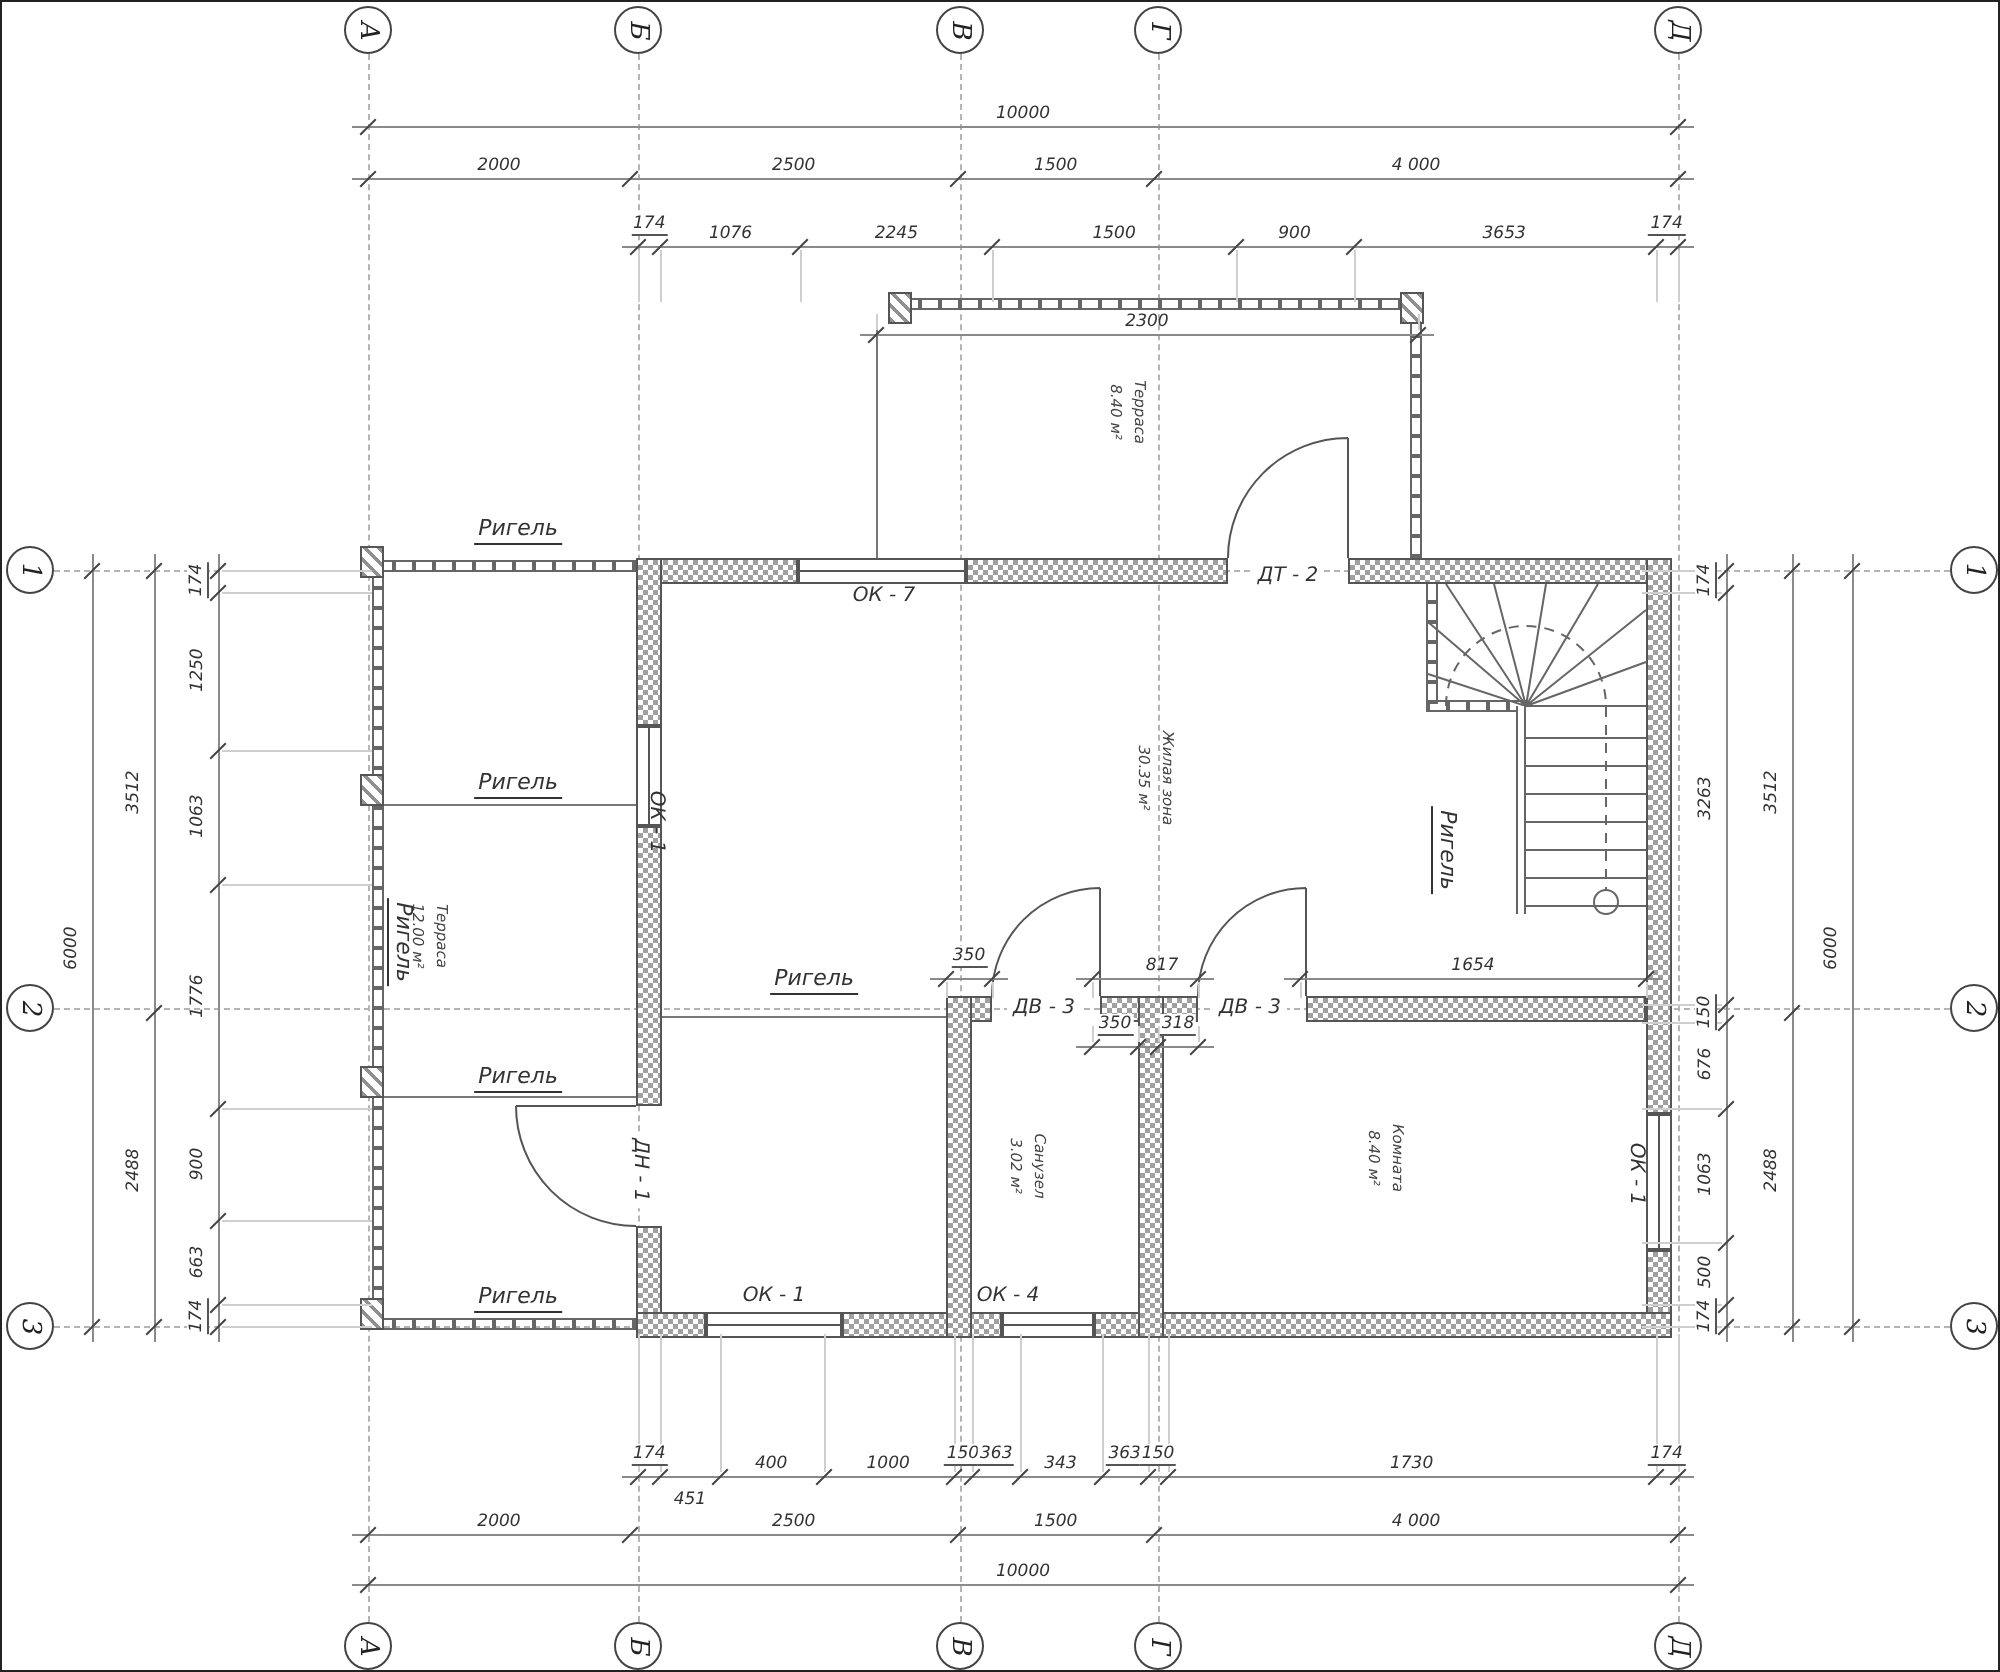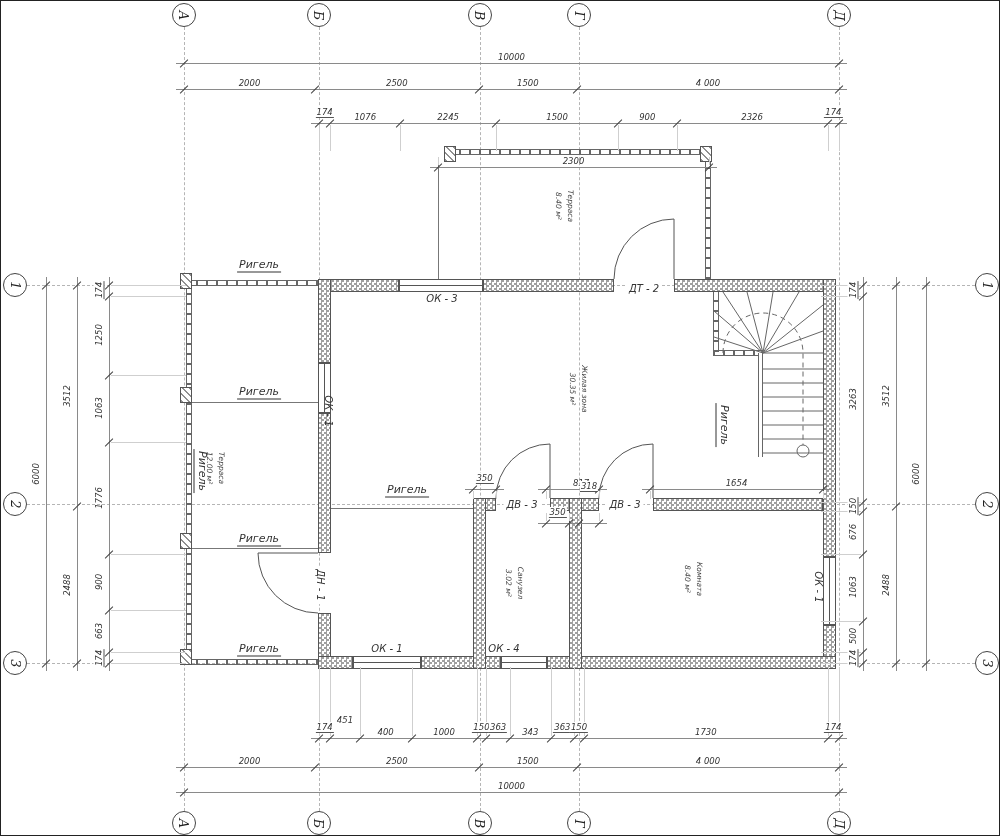--- a/index.html
+++ b/index.html
@@ -184,21 +184,21 @@
     <div class="ext" style="left: 675.5px; top: 124px; width: 1px; height: 26px;"></div>
     <div class="tick" style="left: 826.69px; top: 117px; transform: translateX(-50%) rotate(45deg);"></div>
     <div class="ext" style="left: 826.69px; top: 124px; width: 1px; height: 26px;"></div>
     <div class="tick" style="left: 838px; top: 117px; transform: translateX(-50%) rotate(45deg);"></div>
     <div class="ext" style="left: 838px; top: 124px; width: 1px; height: 26px;"></div>
     <span class="dim-t dim-sm" style="left: 323.655px; top: 106px; transform: translateX(-50%);">174</span>
     <span class="dim-t" style="left: 364.28px; top: 111px; transform: translateX(-50%);">1076</span>
     <span class="dim-t" style="left: 447.188px; top: 111px; transform: translateX(-50%);">2245</span>
     <span class="dim-t" style="left: 556.062px; top: 111px; transform: translateX(-50%);">1500</span>
     <span class="dim-t" style="left: 646.25px; top: 111px; transform: translateX(-50%);">900</span>
-    <span class="dim-t" style="left: 751.095px; top: 111px; transform: translateX(-50%);">2326</span>
+    <span class="dim-t" style="left: 751.095px; top: 111px; transform: translateX(-50%);">3653</span>
     <span class="dim-t dim-sm" style="left: 832.345px; top: 106px; transform: translateX(-50%);">174</span>
     <div class="dim-line" style="left: 429px; top: 166px; width: 287px; height: 1px;"></div>
     <div class="tick" style="left: 437px; top: 161px; transform: translateX(-50%) rotate(45deg);"></div>
     <div class="ext" style="left: 437px; top: 156px; width: 1px; height: 8px;"></div>
     <div class="tick" style="left: 708px; top: 161px; transform: translateX(-50%) rotate(45deg);"></div>
     <div class="ext" style="left: 708px; top: 156px; width: 1px; height: 8px;"></div>
     <span class="dim-t" style="left: 572.5px; top: 155px; transform: translateX(-50%);">2300</span>
     <div class="dim-line" style="left: 464px; top: 488px; width: 39px; height: 1px;"></div>
     <div class="tick" style="left: 472px; top: 483px; transform: translateX(-50%) rotate(45deg);"></div>
     <div class="ext" style="left: 472px; top: 490px; width: 1px; height: 8px;"></div>
@@ -221,21 +221,21 @@
     <div class="tick" style="left: 545px; top: 517px; transform: translateX(-50%) rotate(45deg);"></div>
     <div class="ext" style="left: 545px; top: 512px; width: 1px; height: 8px;"></div>
     <div class="tick" style="left: 568px; top: 517px; transform: translateX(-50%) rotate(45deg);"></div>
     <div class="ext" style="left: 568px; top: 512px; width: 1px; height: 8px;"></div>
     <span class="dim-t dim-sm" style="left: 556.5px; top: 506px; transform: translateX(-50%);">350</span>
     <div class="dim-line" style="left: 570px; top: 522px; width: 36px; height: 1px;"></div>
     <div class="tick" style="left: 578px; top: 517px; transform: translateX(-50%) rotate(45deg);"></div>
     <div class="ext" style="left: 578px; top: 512px; width: 1px; height: 8px;"></div>
     <div class="tick" style="left: 598px; top: 517px; transform: translateX(-50%) rotate(45deg);"></div>
     <div class="ext" style="left: 598px; top: 512px; width: 1px; height: 8px;"></div>
-    <span class="dim-t dim-sm" style="left: 588px; top: 480px; transform: translateX(-50%);">318</span>
+    <span class="dim-t dim-sm" style="left: 588px; top: 506px; transform: translateX(-50%);">318</span>
     <div class="dim-line" style="left: 310px; top: 737px; width: 536px; height: 1px;"></div>
     <div class="tick" style="left: 318px; top: 732px; transform: translateX(-50%) rotate(45deg);"></div>
     <div class="ext" style="left: 318px; top: 666px; width: 1px; height: 69px;"></div>
     <div class="tick" style="left: 329.309px; top: 732px; transform: translateX(-50%) rotate(45deg);"></div>
     <div class="ext" style="left: 329.309px; top: 666px; width: 1px; height: 69px;"></div>
     <div class="tick" style="left: 358.62px; top: 732px; transform: translateX(-50%) rotate(45deg);"></div>
     <div class="ext" style="left: 358.62px; top: 666px; width: 1px; height: 69px;"></div>
     <div class="tick" style="left: 410.613px; top: 732px; transform: translateX(-50%) rotate(45deg);"></div>
     <div class="ext" style="left: 410.613px; top: 666px; width: 1px; height: 69px;"></div>
     <div class="tick" style="left: 475.605px; top: 732px; transform: translateX(-50%) rotate(45deg);"></div>
@@ -248,21 +248,21 @@
     <div class="ext" style="left: 549.566px; top: 666px; width: 1px; height: 69px;"></div>
     <div class="tick" style="left: 573.158px; top: 732px; transform: translateX(-50%) rotate(45deg);"></div>
     <div class="ext" style="left: 573.158px; top: 666px; width: 1px; height: 69px;"></div>
     <div class="tick" style="left: 582.907px; top: 732px; transform: translateX(-50%) rotate(45deg);"></div>
     <div class="ext" style="left: 582.907px; top: 666px; width: 1px; height: 69px;"></div>
     <div class="tick" style="left: 826.691px; top: 732px; transform: translateX(-50%) rotate(45deg);"></div>
     <div class="ext" style="left: 826.691px; top: 666px; width: 1px; height: 69px;"></div>
     <div class="tick" style="left: 838px; top: 732px; transform: translateX(-50%) rotate(45deg);"></div>
     <div class="ext" style="left: 838px; top: 666px; width: 1px; height: 69px;"></div>
     <span class="dim-t dim-sm" style="left: 323.654px; top: 721px; transform: translateX(-50%);">174</span>
-    <span class="dim-t" style="left: 343.964px; top: 714px; transform: translateX(-50%);">451</span>
+    <span class="dim-t" style="left: 343.964px; top: 744px; transform: translateX(-50%);">451</span>
     <span class="dim-t" style="left: 384.617px; top: 726px; transform: translateX(-50%);">400</span>
     <span class="dim-t" style="left: 443.109px; top: 726px; transform: translateX(-50%);">1000</span>
     <span class="dim-t dim-sm" style="left: 480.48px; top: 721px; transform: translateX(-50%);">150</span>
     <span class="dim-t dim-sm" style="left: 497.15px; top: 721px; transform: translateX(-50%);">363</span>
     <span class="dim-t" style="left: 529.256px; top: 726px; transform: translateX(-50%);">343</span>
     <span class="dim-t dim-sm" style="left: 561.362px; top: 721px; transform: translateX(-50%);">363</span>
     <span class="dim-t dim-sm" style="left: 578.032px; top: 721px; transform: translateX(-50%);">150</span>
     <span class="dim-t" style="left: 704.799px; top: 726px; transform: translateX(-50%);">1730</span>
     <span class="dim-t dim-sm" style="left: 832.346px; top: 721px; transform: translateX(-50%);">174</span>
     <div class="dim-line" style="left: 175px; top: 766px; width: 671px; height: 1px;"></div>
@@ -347,21 +347,21 @@
     <div class="tick" style="left: 925px; top: 279px; transform: translateX(-50%) rotate(45deg);"></div>
     <div class="tick" style="left: 925px; top: 657px; transform: translateX(-50%) rotate(45deg);"></div>
     <span class="dim-t" style="left: 915px; top: 473px; transform: translate(-50%, -50%) rotate(-90deg);">6000</span>
     <span class="lbl ul" style="left: 258px; top: 264px; transform: translate(-50%, -50%);">Ригель</span>
     <span class="lbl ul" style="left: 258px; top: 391px; transform: translate(-50%, -50%);">Ригель</span>
     <span class="lbl ul" style="left: 200px; top: 470px; transform: translate(-50%, -50%) rotate(90deg);">Ригель</span>
     <span class="lbl ul" style="left: 258px; top: 538px; transform: translate(-50%, -50%);">Ригель</span>
     <span class="lbl ul" style="left: 258px; top: 648px; transform: translate(-50%, -50%);">Ригель</span>
     <span class="lbl ul" style="left: 406px; top: 489px; transform: translate(-50%, -50%);">Ригель</span>
     <span class="lbl ul" style="left: 722px; top: 424px; transform: translate(-50%, -50%) rotate(90deg);">Ригель</span>
-    <span class="lbl sm" style="left: 441px; top: 297px; transform: translate(-50%, -50%);">ОК - 3</span>
+    <span class="lbl sm" style="left: 441px; top: 297px; transform: translate(-50%, -50%);">ОК - 7</span>
     <span class="lbl sm" style="left: 327px; top: 410px; transform: translate(-50%, -50%) rotate(90deg);">ОК - 1</span>
     <span class="lbl sm" style="left: 386px; top: 647px; transform: translate(-50%, -50%);">ОК - 1</span>
     <span class="lbl sm" style="left: 503px; top: 647px; transform: translate(-50%, -50%);">ОК - 4</span>
     <span class="lbl sm" style="left: 817px; top: 586px; transform: translate(-50%, -50%) rotate(90deg);">ОК - 1</span>
     <span class="lbl sm bg" style="left: 643px; top: 287px; transform: translate(-50%, -50%);">ДТ - 2</span>
     <span class="lbl sm bg" style="left: 319px; top: 584px; transform: translate(-50%, -50%) rotate(90deg);">ДН - 1</span>
     <span class="lbl sm bg" style="left: 521px; top: 503px; transform: translate(-50%, -50%);">ДВ - 3</span>
     <span class="lbl sm bg" style="left: 624px; top: 503px; transform: translate(-50%, -50%);">ДВ - 3</span>
     <div class="room" style="left: 563px; top: 205px; transform: translate(-50%, -50%) rotate(90deg);">
       <span>Терраса</span>

